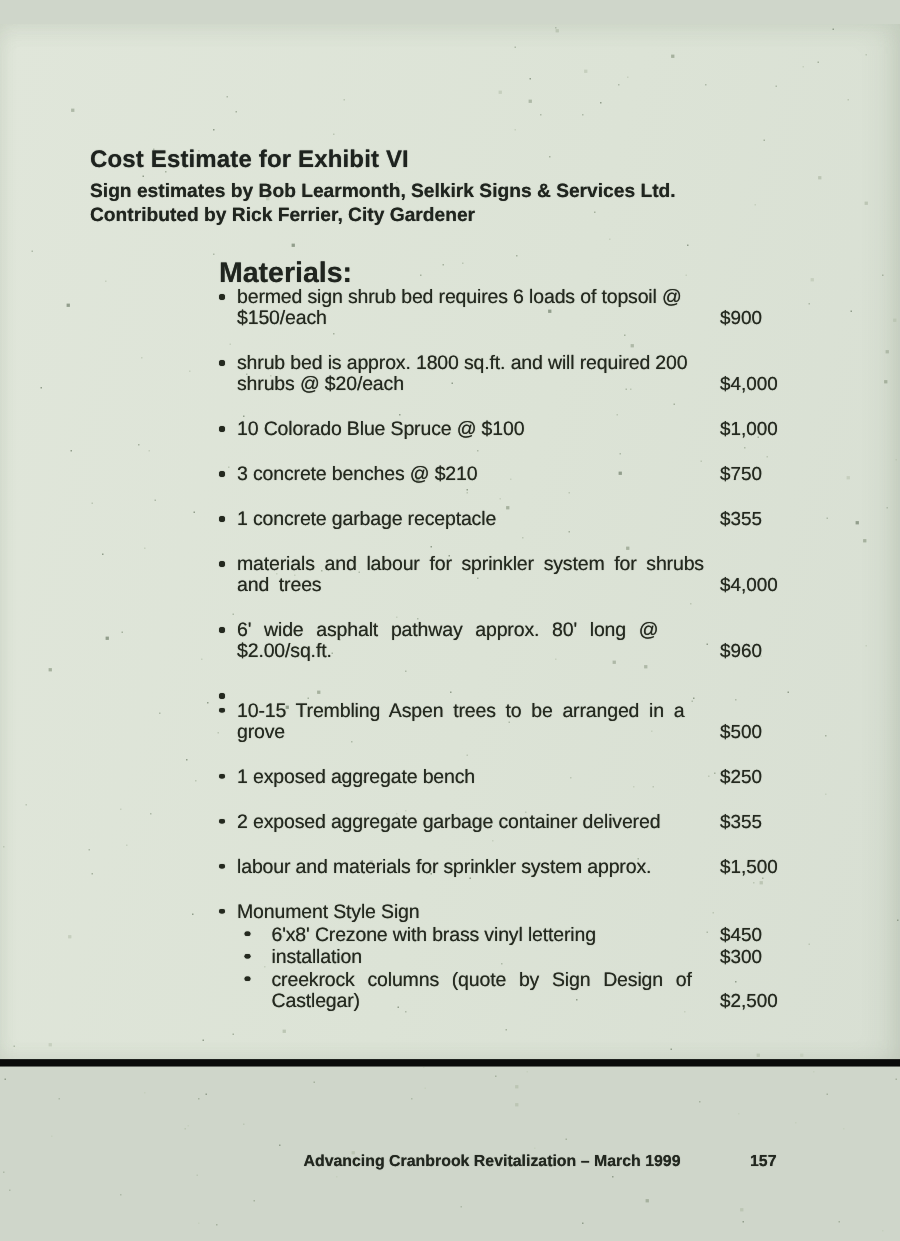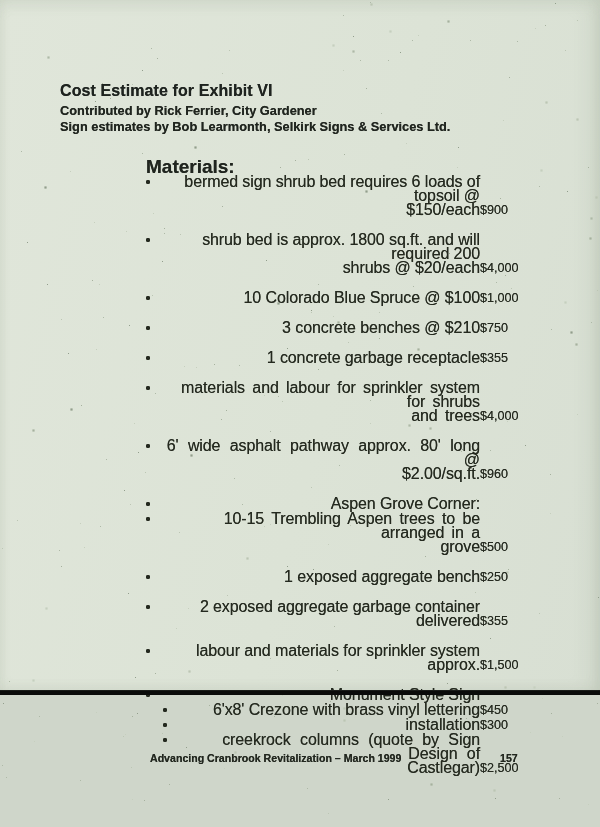--- a/index.html
+++ b/index.html
@@ -8,20 +8,21 @@
     font-family: "Liberation Sans", sans-serif;
     background: #cfd6ca;
   }
   .page {
     position: relative; width: 600px; height: 695px;
     background: linear-gradient(105deg, #e0e6da 0%, #dce3d6 55%, #d8dfd3 100%);
     box-shadow: inset -10px 0 18px rgba(115,128,110,0.12),
                 inset 0 -6px 12px rgba(115,128,110,0.10),
                 inset 0 6px 12px rgba(140,150,135,0.06);
     color: #232823;
+    margin-top: 16px;
   }
   .speck { position: absolute; top: 0; left: 0; width: 1px; height: 1px; background: transparent; pointer-events: none; }
 
   .scan-edge {
     position: absolute; left: 0; right: 0; bottom: 0; height: 5px;
     background: linear-gradient(to top, #0a0b0a 0 80%, #2a2e29 100%);
   }
 
   .header { position: absolute; left: 60px; top: 82px; }
   .doc-title {
@@ -44,58 +45,57 @@
   .group { margin-bottom: 16px; }
   .item { display: flex; margin-bottom: 1px; }
   .bullet { flex: none; width: 12px; padding-top: 5px; }
   .bullet::before {
     content: ""; display: block; width: 3.6px; height: 3.6px;
     border-radius: 50%; background: #24291f;
     box-shadow: 0 0 0.5px rgba(36,41,31,0.9);
   }
   .itext {
     flex: none; width: 322px;
-    font-size: 16px; line-height: 14px; letter-spacing: -0.1px;
+    font-size: 13px; line-height: 14px; letter-spacing: -0.1px;
     color: #24291f; text-shadow: 0 0 0.55px rgba(36,41,31,0.75);
     white-space: pre-line;
-    text-align: right;
   }
   .itext.j1 { word-spacing: 3px; }
   .itext.j2 { word-spacing: 5px; }
   .iprice {
     flex: 1; text-align: left; align-self: flex-end;
     font-size: 12.6px; line-height: 14px;
     color: #24291f; text-shadow: 0 0 0.55px rgba(36,41,31,0.75);
     white-space: nowrap;
   }
   .item.sub { padding-left: 17px; }
   .item.sub .bullet { width: 18px; }
   .item.sub .itext { width: 299px; }
 
   .footer-line {
     position: absolute; left: 150px; top: 752px; width: 356px;
-    font-size: 10.6px; font-weight: bold;
+    text-align: center; font-size: 10.6px; font-weight: bold;
     color: #22271f; text-shadow: 0 0 0.5px rgba(34,39,31,0.8);
   }
   .page-number {
     position: absolute; left: 500px; top: 752px; width: 34px;
     font-size: 10.6px; font-weight: bold; color: #22271f;
     text-shadow: 0 0 0.5px rgba(34,39,31,0.8);
   }
 </style>
 </head>
 <body>
 
 <div class="page">
   <div class="speck" id="speck" style="box-shadow: rgb(146, 158, 140) 447px 683px 0px 0px, rgb(146, 158, 140) 71px 409px 0px 0.6px, rgb(174, 185, 167) 278px 396px 0px 0px, rgb(174, 185, 167) 413px 286px 0px 0px, rgb(166, 177, 158) 132px 716px 0px 0px, rgb(166, 177, 158) 377px 743px 0px 0px, rgb(198, 207, 190) 418px 35px 0px 0px, rgb(198, 207, 190) 196px 367px 0px 0px, rgb(174, 185, 167) 151px 48px 0px 0px, rgb(188, 198, 180) 123px 736px 0px 0px, rgb(146, 158, 140) 490px 638px 0px 0px, rgb(198, 207, 190) 340px 303px 0px 0px, rgb(166, 177, 158) 33px 430px 0px 0.6px, rgb(188, 198, 180) 507px 572px 0px 0.6px, rgb(166, 177, 158) 344px 154px 0px 0px, rgb(198, 207, 190) 390px 31px 0px 0.6px, rgb(146, 158, 140) 129px 325px 0px 0px, rgb(198, 207, 190) 456px 658px 0px 0px, rgb(146, 158, 140) 195px 147px 0px 0.6px, rgb(146, 158, 140) 223px 759px 0px 0px, rgb(198, 207, 190) 356px 749px 0px 0px, rgb(198, 207, 190) 224px 768px 0px 0px, rgb(166, 177, 158) 505px 275px 0px 0px, rgb(174, 185, 167) 274px 716px 0px 0px, rgb(198, 207, 190) 380px 182px 0px 0.6px, rgb(198, 207, 190) 96px 712px 0px 0px, rgb(146, 158, 140) 353px 36px 0px 0px, rgb(198, 207, 190) 577px 414px 0px 0px, rgb(146, 158, 140) 47px 284px 0px 0px, rgb(174, 185, 167) 2px 765px 0px 0px, rgb(174, 185, 167) 100px 526px 0px 0px, rgb(166, 177, 158) 448px 21px 0px 0.6px, rgb(188, 198, 180) 597px 290px 0px 0px, rgb(166, 177, 158) 110px 98px 0px 0px, rgb(198, 207, 190) 70px 171px 0px 0px, rgb(174, 185, 167) 334px 626px 0px 0px, rgb(188, 198, 180) 596px 197px 0px 0.6px, rgb(198, 207, 190) 507px 421px 0px 0px, rgb(174, 185, 167) 102px 83px 0px 0px, rgb(198, 207, 190) 125px 734px 0px 0px, rgb(174, 185, 167) 307px 788px 0px 0px, rgb(174, 185, 167) 301px 329px 0px 0px, rgb(174, 185, 167) 270px 431px 0px 0px, rgb(188, 198, 180) 539px 613px 0px 0px, rgb(188, 198, 180) 348px 342px 0px 0px, rgb(174, 185, 167) 490px 450px 0px 0px, rgb(166, 177, 158) 61px 566px 0px 0px, rgb(188, 198, 180) 475px 592px 0px 0px, rgb(146, 158, 140) 27px 242px 0px 0px, rgb(146, 158, 140) 142px 70px 0px 0px, rgb(166, 177, 158) 551px 713px 0px 0px, rgb(198, 207, 190) 178px 116px 0px 0.6px, rgb(166, 177, 158) 576px 344px 0px 0.6px, rgb(198, 207, 190) 188px 608px 0px 0px, rgb(166, 177, 158) 509px 77px 0px 0px, rgb(146, 158, 140) 287px 348px 0px 0px, rgb(174, 185, 167) 412px 40px 0px 0px, rgb(146, 158, 140) 128px 593px 0px 0px, rgb(146, 158, 140) 458px 147px 0px 0px, rgb(198, 207, 190) 270px 524px 0px 0px, rgb(188, 198, 180) 577px 20px 0px 0px, rgb(146, 158, 140) 45px 187px 0px 0.6px, rgb(166, 177, 158) 597px 703px 0px 0px, rgb(188, 198, 180) 227px 595px 0px 0px, rgb(174, 185, 167) 343px 15px 0px 0px, rgb(188, 198, 180) 380px 502px 0px 0px, rgb(188, 198, 180) 460px 386px 0px 0px, rgb(198, 207, 190) 535px 28px 0px 0px, rgb(166, 177, 158) 280px 184px 0px 0px, rgb(166, 177, 158) 379px 338px 0px 0px, rgb(174, 185, 167) 417px 243px 0px 0px, rgb(188, 198, 180) 250px 302px 0px 0px, rgb(198, 207, 190) 509px 269px 0px 0px, rgb(166, 177, 158) 295px 160px 0px 0px, rgb(174, 185, 167) 9px 681px 0px 0px, rgb(188, 198, 180) 411px 260px 0px 0px, rgb(188, 198, 180) 189px 671px 0px 0.6px, rgb(146, 158, 140) 525px 445px 0px 0px, rgb(174, 185, 167) 80px 780px 0px 0px, rgb(198, 207, 190) 184px 366px 0px 0px, rgb(188, 198, 180) 247px 558px 0px 0.6px, rgb(198, 207, 190) 328px 544px 0px 0px, rgb(174, 185, 167) 242px 504px 0px 0px, rgb(198, 207, 190) 333px 45px 0px 0.6px, rgb(146, 158, 140) 3px 703px 0px 0px, rgb(198, 207, 190) 99px 284px 0px 0px, rgb(198, 207, 190) 588px 804px 0px 0px, rgb(198, 207, 190) 264px 395px 0px 0px, rgb(174, 185, 167) 155px 393px 0px 0px, rgb(174, 185, 167) 461px 451px 0px 0px, rgb(146, 158, 140) 137px 713px 0px 0px, rgb(146, 158, 140) 313px 569px 0px 0px, rgb(146, 158, 140) 135px 677px 0px 0px, rgb(198, 207, 190) 34px 741px 0px 0px, rgb(198, 207, 190) 333px 316px 0px 0px, rgb(198, 207, 190) 46px 608px 0px 0.6px, rgb(166, 177, 158) 330px 701px 0px 0px, rgb(188, 198, 180) 132px 84px 0px 0px, rgb(146, 158, 140) 598px 597px 0px 0px, rgb(188, 198, 180) 344px 708px 0px 0.6px, rgb(166, 177, 158) 280px 167px 0px 0px, rgb(188, 198, 180) 546px 102px 0px 0.6px, rgb(166, 177, 158) 500px 198px 0px 0px, rgb(198, 207, 190) 153px 213px 0px 0px, rgb(188, 198, 180) 229px 50px 0px 0px, rgb(188, 198, 180) 17px 520px 0px 0px, rgb(188, 198, 180) 282px 401px 0px 0px, rgb(174, 185, 167) 370px 2px 0px 0px, rgb(146, 158, 140) 567px 191px 0px 0px, rgb(146, 158, 140) 138px 452px 0px 0px, rgb(198, 207, 190) 457px 167px 0px 0px, rgb(198, 207, 190) 370px 423px 0px 0px, rgb(166, 177, 158) 164px 228px 0px 0px, rgb(146, 158, 140) 555px 3px 0px 0px, rgb(198, 207, 190) 343px 70px 0px 0px, rgb(188, 198, 180) 511px 288px 0px 0px, rgb(198, 207, 190) 422px 508px 0px 0px, rgb(188, 198, 180) 494px 790px 0px 0.6px, rgb(146, 158, 140) 124px 490px 0px 0px, rgb(188, 198, 180) 328px 813px 0px 0px, rgb(166, 177, 158) 449px 253px 0px 0px, rgb(166, 177, 158) 588px 167px 0px 0px, rgb(188, 198, 180) 502px 572px 0px 0px, rgb(146, 158, 140) 68px 353px 0px 0px, rgb(198, 207, 190) 176px 628px 0px 0px, rgb(188, 198, 180) 435px 508px 0px 0px, rgb(174, 185, 167) 255px 242px 0px 0px, rgb(146, 158, 140) 408px 768px 0px 0px, rgb(166, 177, 158) 396px 125px 0px 0px, rgb(166, 177, 158) 416px 207px 0px 0px, rgb(174, 185, 167) 360px 60px 0px 0px, rgb(146, 158, 140) 495px 798px 0px 0px, rgb(188, 198, 180) 577px 119px 0px 0.6px, rgb(188, 198, 180) 371px 4px 0px 0.6px, rgb(166, 177, 158) 338px 322px 0px 0.6px, rgb(198, 207, 190) 132px 799px 0px 0px, rgb(188, 198, 180) 61px 319px 0px 0px, rgb(166, 177, 158) 425px 556px 0px 0px, rgb(174, 185, 167) 421px 214px 0px 0.6px, rgb(146, 158, 140) 266px 260px 0px 0px, rgb(198, 207, 190) 283px 709px 0px 0px, rgb(146, 158, 140) 384px 650px 0px 0px, rgb(188, 198, 180) 505px 687px 0px 0.6px, rgb(188, 198, 180) 344px 720px 0px 0.6px, rgb(174, 185, 167) 106px 459px 0px 0px, rgb(146, 158, 140) 191px 455px 0px 0.6px, rgb(146, 158, 140) 462px 449px 0px 0px, rgb(174, 185, 167) 270px 658px 0px 0px, rgb(166, 177, 158) 545px 25px 0px 0px, rgb(146, 158, 140) 311px 310px 0px 0px, rgb(146, 158, 140) 278px 303px 0px 0.6px, rgb(198, 207, 190) 103px 84px 0px 0px, rgb(188, 198, 180) 379px 312px 0px 0px, rgb(166, 177, 158) 550px 474px 0px 0px, rgb(166, 177, 158) 337px 670px 0px 0px, rgb(146, 158, 140) 265px 655px 0px 0px, rgb(146, 158, 140) 299px 354px 0px 0px, rgb(146, 158, 140) 422px 535px 0px 0px, rgb(174, 185, 167) 142px 153px 0px 0px, rgb(188, 198, 180) 467px 291px 0px 0px, rgb(166, 177, 158) 169px 784px 0px 0px, rgb(198, 207, 190) 562px 736px 0px 0px, rgb(174, 185, 167) 164px 233px 0px 0px, rgb(188, 198, 180) 222px 73px 0px 0px, rgb(174, 185, 167) 21px 151px 0px 0px, rgb(166, 177, 158) 418px 349px 0px 0.6px, rgb(146, 158, 140) 571px 332px 0px 0.6px, rgb(166, 177, 158) 590px 238px 0px 0.6px, rgb(166, 177, 158) 157px 58px 0px 0px, rgb(146, 158, 140) 301px 239px 0px 0px, rgb(166, 177, 158) 508px 569px 0px 0px, rgb(174, 185, 167) 496px 282px 0px 0px, rgb(198, 207, 190) 406px 143px 0px 0px, rgb(198, 207, 190) 33px 680px 0px 0.6px, rgb(166, 177, 158) 226px 410px 0px 0px, rgb(188, 198, 180) 350px 525px 0px 0px, rgb(188, 198, 180) 453px 358px 0px 0px, rgb(198, 207, 190) 94px 222px 0px 0px, rgb(174, 185, 167) 353px 51px 0px 0.6px, rgb(188, 198, 180) 311px 312px 0px 0px, rgb(188, 198, 180) 179px 532px 0px 0px, rgb(188, 198, 180) 420px 243px 0px 0px, rgb(166, 177, 158) 144px 800px 0px 0px, rgb(174, 185, 167) 517px 41px 0px 0px, rgb(188, 198, 180) 152px 295px 0px 0px, rgb(174, 185, 167) 591px 218px 0px 0.6px, rgb(166, 177, 158) 92px 280px 0px 0px, rgb(198, 207, 190) 541px 170px 0px 0.6px, rgb(198, 207, 190) 503px 120px 0px 0px, rgb(166, 177, 158) 318px 369px 0px 0px, rgb(174, 185, 167) 6px 777px 0px 0px, rgb(174, 185, 167) 388px 60px 0px 0px, rgb(198, 207, 190) 550px 513px 0px 0px, rgb(166, 177, 158) 466px 718px 0px 0px, rgb(198, 207, 190) 84px 547px 0px 0px, rgb(166, 177, 158) 214px 364px 0px 0px, rgb(174, 185, 167) 370px 400px 0px 0px, rgb(174, 185, 167) 48px 57px 0px 0.6px, rgb(166, 177, 158) 221px 419px 0px 0px, rgb(188, 198, 180) 145px 472px 0px 0px, rgb(198, 207, 190) 134px 423px 0px 0px, rgb(166, 177, 158) 559px 798px 0px 0px, rgb(174, 185, 167) 385px 604px 0px 0px, rgb(146, 158, 140) 300px 445px 0px 0px, rgb(174, 185, 167) 539px 186px 0px 0px, rgb(146, 158, 140) 471px 413px 0px 0px, rgb(188, 198, 180) 180px 234px 0px 0px, rgb(174, 185, 167) 39px 716px 0px 0px, rgb(174, 185, 167) 471px 605px 0px 0px, rgb(174, 185, 167) 239px 365px 0px 0px, rgb(174, 185, 167) 381px 113px 0px 0px, rgb(198, 207, 190) 492px 726px 0px 0px, rgb(166, 177, 158) 222px 206px 0px 0px, rgb(146, 158, 140) 366px 191px 0px 0.6px, rgb(146, 158, 140) 95px 101px 0px 0px, rgb(174, 185, 167) 318px 284px 0px 0px, rgb(188, 198, 180) 131px 767px 0px 0px, rgb(146, 158, 140) 186px 747px 0px 0px, rgb(188, 198, 180) 162px 733px 0px 0px, rgb(174, 185, 167) 470px 40px 0px 0px, rgb(198, 207, 190) 565px 302px 0px 0.6px, rgb(198, 207, 190) 96px 349px 0px 0px, rgb(166, 177, 158) 81px 405px 0px 0px, rgb(188, 198, 180) 235px 752px 0px 0.6px, rgb(146, 158, 140) 162px 261px 0px 0px, rgb(188, 198, 180) 472px 501px 0px 0px, rgb(174, 185, 167) 103px 317px 0px 0px, rgb(188, 198, 180) 2px 548px 0px 0px, rgb(174, 185, 167) 234px 478px 0px 0px, rgb(198, 207, 190) 264px 526px 0px 0px, rgb(198, 207, 190) 80px 523px 0px 0px, rgb(188, 198, 180) 308px 159px 0px 0px, rgb(146, 158, 140) 287px 566px 0px 0px, rgb(166, 177, 158) 209px 705px 0px 0px, rgb(198, 207, 190) 351px 698px 0px 0px, rgb(166, 177, 158) 476px 499px 0px 0px, rgb(188, 198, 180) 130px 504px 0px 0px, rgb(198, 207, 190) 282px 695px 0px 0px, rgb(198, 207, 190) 542px 698px 0px 0px, rgb(198, 207, 190) 530px 732px 0px 0px, rgb(188, 198, 180) 565px 50px 0px 0px, rgb(174, 185, 167) 551px 329px 0px 0px, rgb(174, 185, 167) 430px 428px 0px 0.6px, rgb(174, 185, 167) 59px 550px 0px 0px, rgb(146, 158, 140) 413px 299px 0px 0.6px, rgb(166, 177, 158) 212px 445px 0px 0.6px, rgb(146, 158, 140) 388px 799px 0px 0px, rgb(166, 177, 158) 205px 449px 0px 0px, rgb(174, 185, 167) 591px 322px 0px 0px, rgb(198, 207, 190) 126px 231px 0px 0px, rgb(174, 185, 167) 339px 465px 0px 0px, rgb(166, 177, 158) 431px 784px 0px 0.6px, rgb(198, 207, 190) 434px 471px 0px 0px, rgb(174, 185, 167) 409px 425px 0px 0.6px, rgb(166, 177, 158) 366px 88px 0px 0px, rgb(146, 158, 140) 400px 52px 0px 0px, rgb(188, 198, 180) 311px 487px 0px 0px, rgb(198, 207, 190) 534px 687px 0px 0.6px, rgb(166, 177, 158) 155px 673px 0px 0px, rgb(198, 207, 190) 264px 105px 0px 0px;"></div>
 
   <div class="header">
     <div class="doc-title">Cost Estimate for Exhibit VI</div>
+    <div class="byline">Sign estimates by Bob Learmonth, Selkirk Signs &amp; Services Ltd.</div>
     <div class="byline">Contributed by Rick Ferrier, City Gardener</div>
-    <div class="byline">Sign estimates by Bob Learmonth, Selkirk Signs &amp; Services Ltd.</div>
   </div>
 
   <div class="materials">
     <div class="sec-heading">Materials:</div>
     <div id="materials-list">
         <div class="group">
           <div class="item">
     <span class="bullet"></span>
     <div class="itext">bermed sign shrub bed requires 6 loads of topsoil @
 $150/each</div>
@@ -143,21 +143,20 @@
           <div class="item">
     <span class="bullet"></span>
     <div class="itext j2">6' wide asphalt pathway approx. 80' long @
 $2.00/sq.ft.</div>
     <div class="iprice">$960</div>
   </div>
         </div>
         <div class="group">
           <div class="item">
     <span class="bullet"></span>
-    <div class="itext">Aspen Grove Corner:</div>
     <div class="iprice"></div>
   </div>
           <div class="item">
     <span class="bullet"></span>
     <div class="itext j1">10-15 Trembling Aspen trees to be arranged in a
 grove</div>
     <div class="iprice">$500</div>
   </div>
         </div>
         <div class="group">

